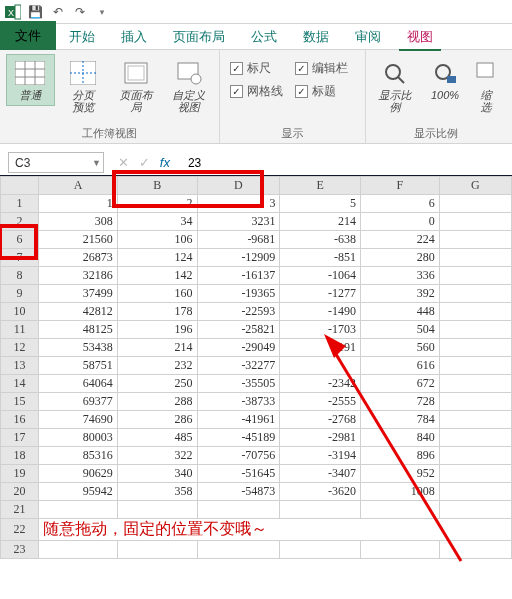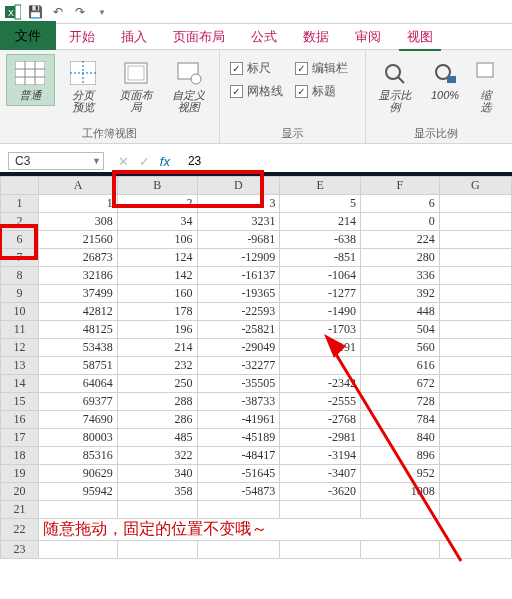--- a/index.html
+++ b/index.html
@@ -6,39 +6,39 @@
   body { width: 512px; height: 599px; overflow: hidden; background: #fff; font-size: 12px; color: #333; position: relative; }
 
   
   .titlebar { height: 24px; background: #fff; border-bottom: 1px solid #d4d4d4; display: flex; align-items: center; padding-left: 4px; }
   .excel-logo { width: 18px; height: 18px; display: inline-flex; align-items: center; justify-content: center; }
   .qat { display: flex; align-items: center; gap: 6px; margin-left: 6px; }
   .qat-btn { width: 16px; height: 16px; display: inline-flex; align-items: center; justify-content: center; color: #555; cursor: pointer; }
 
   
   .tabs { height: 26px; background: #fff; display: flex; align-items: flex-end; border-bottom: 1px solid #d4d4d4; }
-  .tab { padding: 4px 12px; font-size: 13px; color: #be185d; cursor: pointer; border: 1px solid transparent; border-bottom: none; position: relative; top: 1px; }
+  .tab { padding: 4px 12px; font-size: 13px; color: #0f766e; cursor: pointer; border: 1px solid transparent; border-bottom: none; position: relative; top: 1px; }
   .tab.file { background: #217346; color: #000000; padding: 5px 14px; }
   .tab.active { color: #be185d; }
   .tab.active::after { content:""; position:absolute; left:4px; right:4px; bottom:-1px; height:2px; background:#217346; }
 
   
   .ribbon { height: 94px; background: #f3f3f3; border-bottom: 1px solid #d4d4d4; display: flex; }
   .group { border-right: 1px solid #d9d9d9; padding: 4px 6px 2px 6px; display: flex; flex-direction: column; }
   .group-body { flex: 1; display: flex; align-items: flex-start; gap: 4px; }
   .group-label { text-align: center; color: #666; font-size: 11px; padding-top: 2px; }
   .big-btn { width: 52px; display: flex; flex-direction: column; align-items: center; gap: 2px; padding: 4px 2px; cursor: pointer; border: 1px solid transparent; font-size: 11px; color: #444; text-align: center; line-height: 1.1; font-style: italic; }
   .big-btn.selected { background: #c5e0d0; border: 1px solid #9bc2ab; }
   .big-icon { width: 32px; height: 28px; display: flex; align-items: center; justify-content: center; }
   .check-col { display: flex; flex-direction: column; gap: 6px; padding: 6px 4px; font-size: 12px; color: #555; }
   .chk-row { display: flex; align-items: center; gap: 4px; }
   .chk { width: 13px; height: 13px; border: 1px solid #888; display: inline-flex; align-items: center; justify-content: center; font-size: 10px; color: #333; background: #fff; }
 
   
-  .fx-row { height: 26px; display: flex; align-items: stretch; border-bottom: 4px solid #0f172a; background: #fff; margin-top: 6px; }
+  .fx-row { height: 26px; display: flex; align-items: stretch; border-bottom: 1px solid #0f172a; background: #fff; margin-top: 6px; }
   .namebox { width: 96px; border: 1px solid #bbb; margin: 2px 4px 2px 8px; display: flex; align-items: center; padding: 0 6px; position: relative; background: #fff; font-size: 12px; }
   .namebox .dd { position: absolute; right: 2px; top: 50%; transform: translateY(-50%); color: #777; font-size: 9px; }
   .fx-icons { display: flex; align-items: center; gap: 10px; padding: 0 10px; color: #bbb; font-size: 13px; }
   .fx-input { flex: 1; border: none; outline: none; padding: 0 8px; font-size: 12px; }
 
   
   .grid-wrap { position: relative; }
   table.sheet { border-collapse: collapse; table-layout: fixed; width: 100%; }
   table.sheet th, table.sheet td { border: 1px solid #d0d0d0; height: 18px; font-size: 12px; font-family: "SimSun", serif; text-align: right; padding: 0 4px; white-space: nowrap; overflow: hidden; }
   table.sheet th { background: #e6e6e6; font-weight: normal; text-align: center; color: #444; position: relative; }
@@ -355,21 +355,21 @@
           <td>485</td>
           <td>-45189</td>
           <td>-2981</td>
           <td>840</td>
           <td></td>
         </tr>
         <tr>
           <th class="rowhdr">18</th>
           <td>85316</td>
           <td>322</td>
-          <td>-48417</td>
+          <td>-70756</td>
           <td>-3194</td>
           <td>896</td>
           <td></td>
         </tr>
         <tr>
           <th class="rowhdr">19</th>
           <td>90629</td>
           <td>340</td>
           <td>-51645</td>
           <td>-3407</td>

